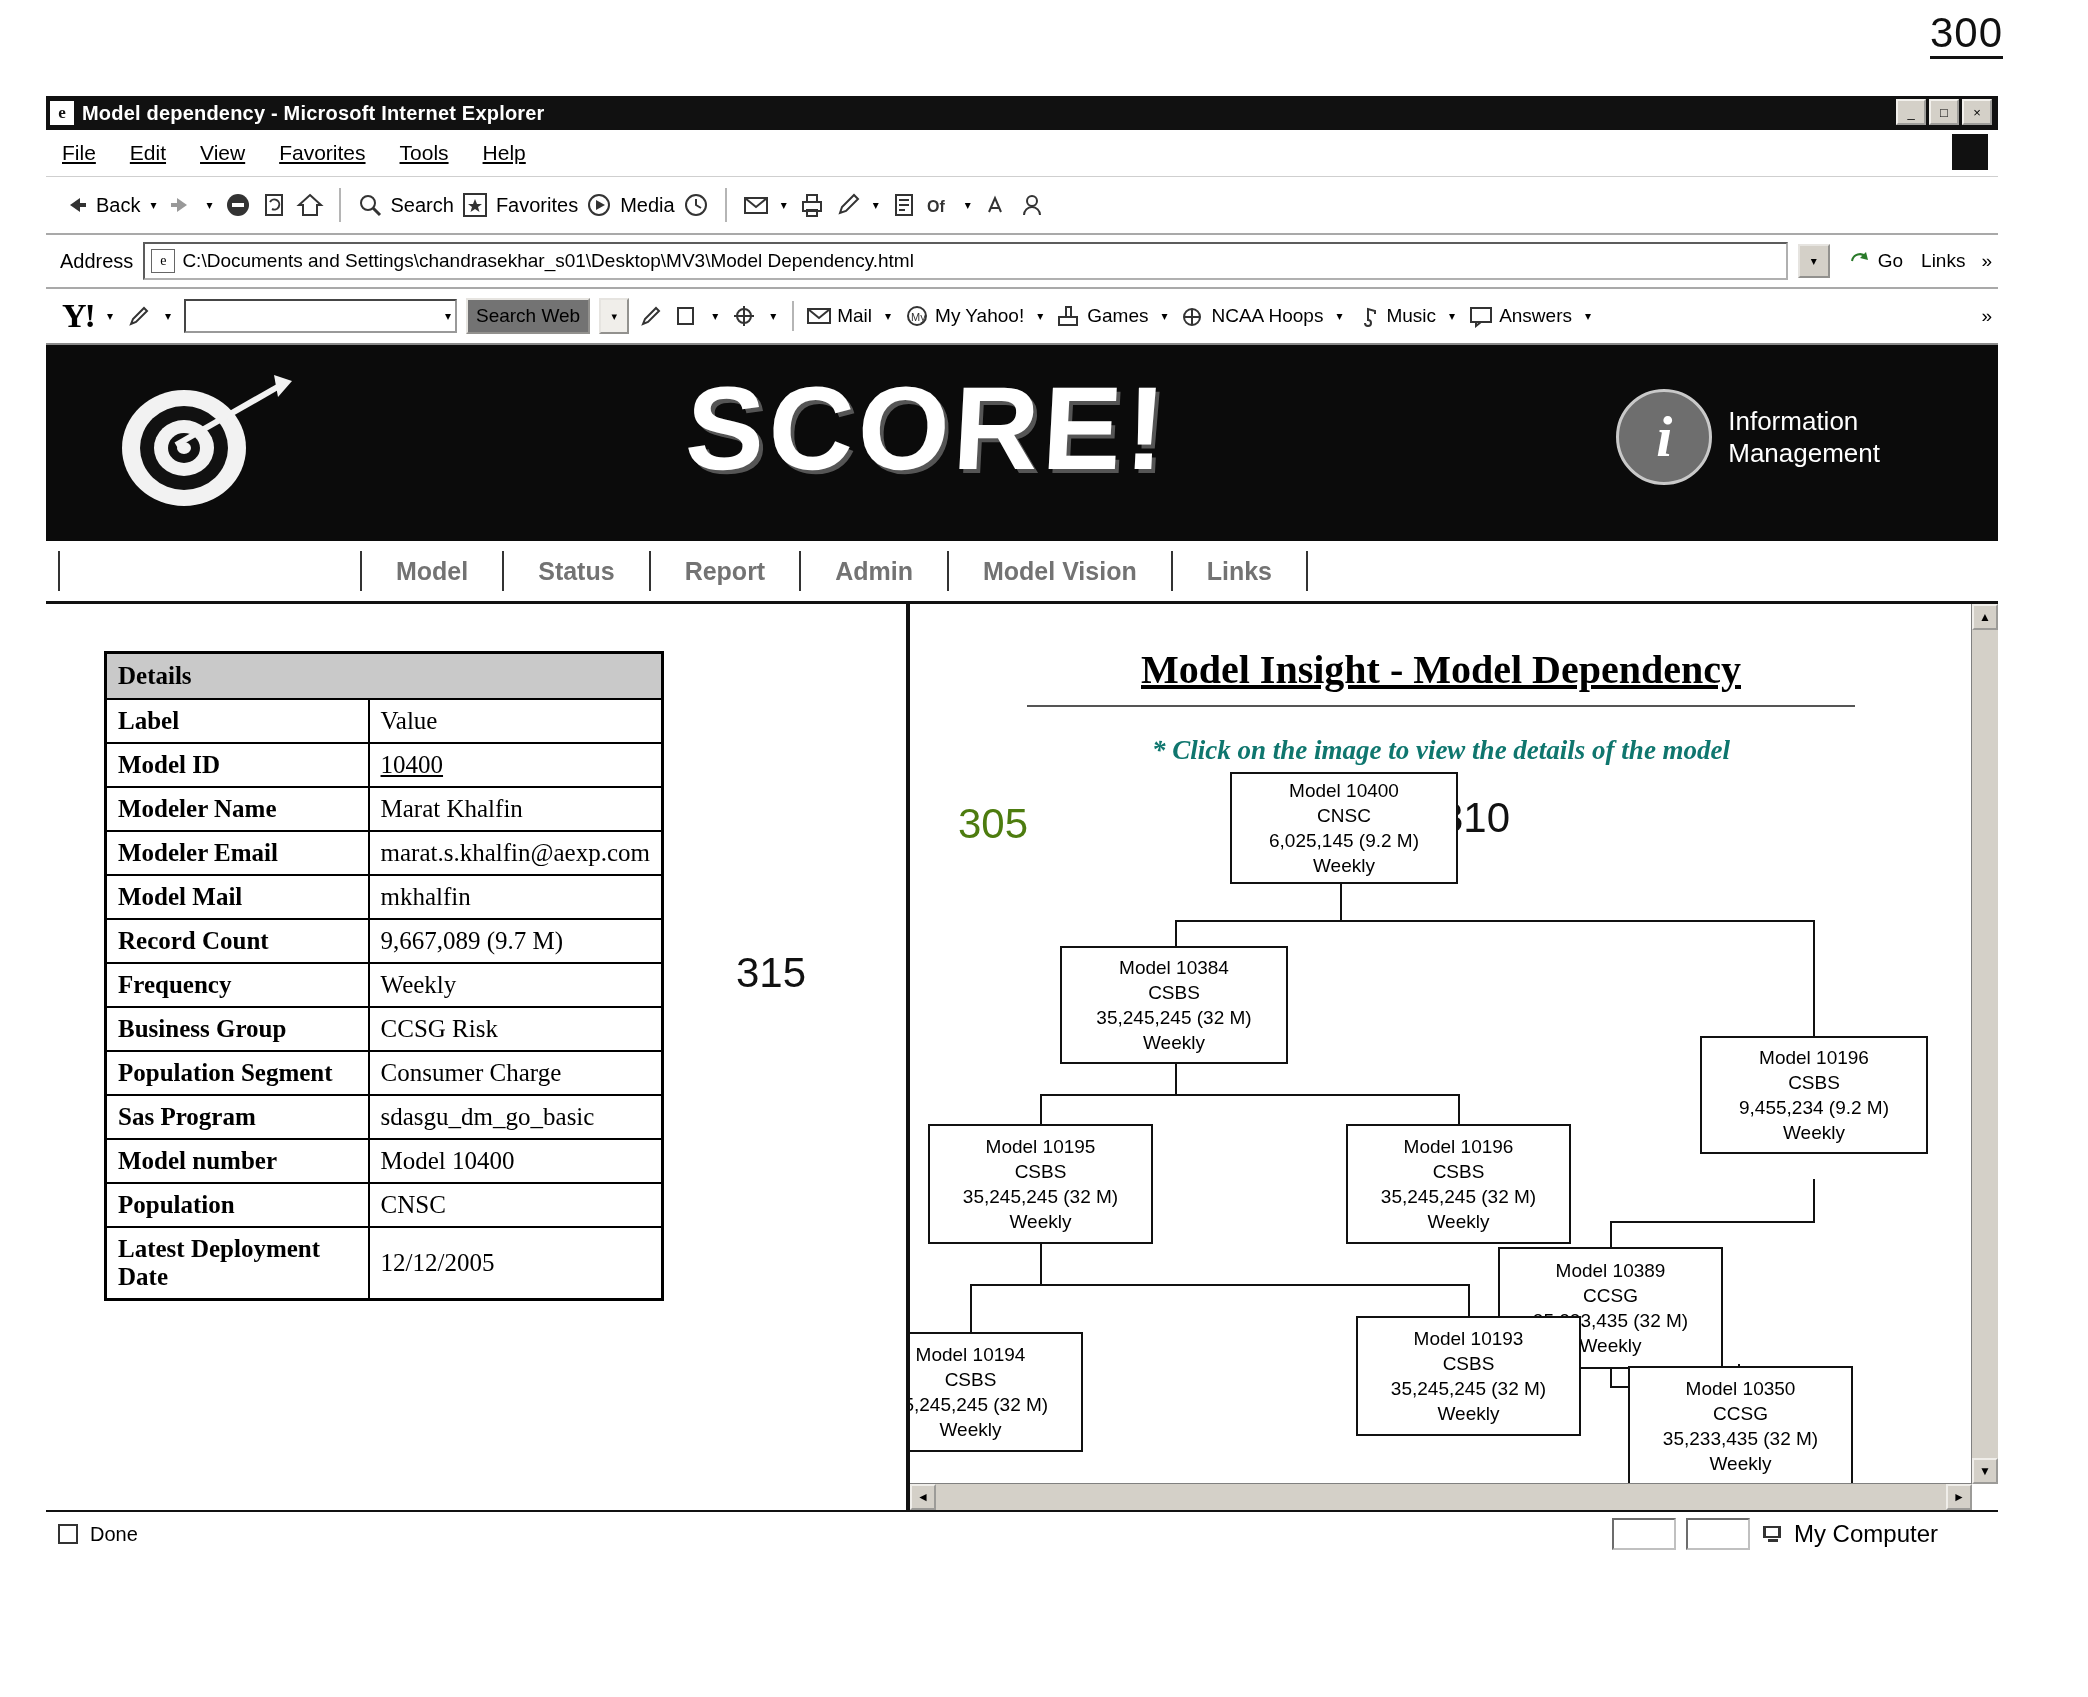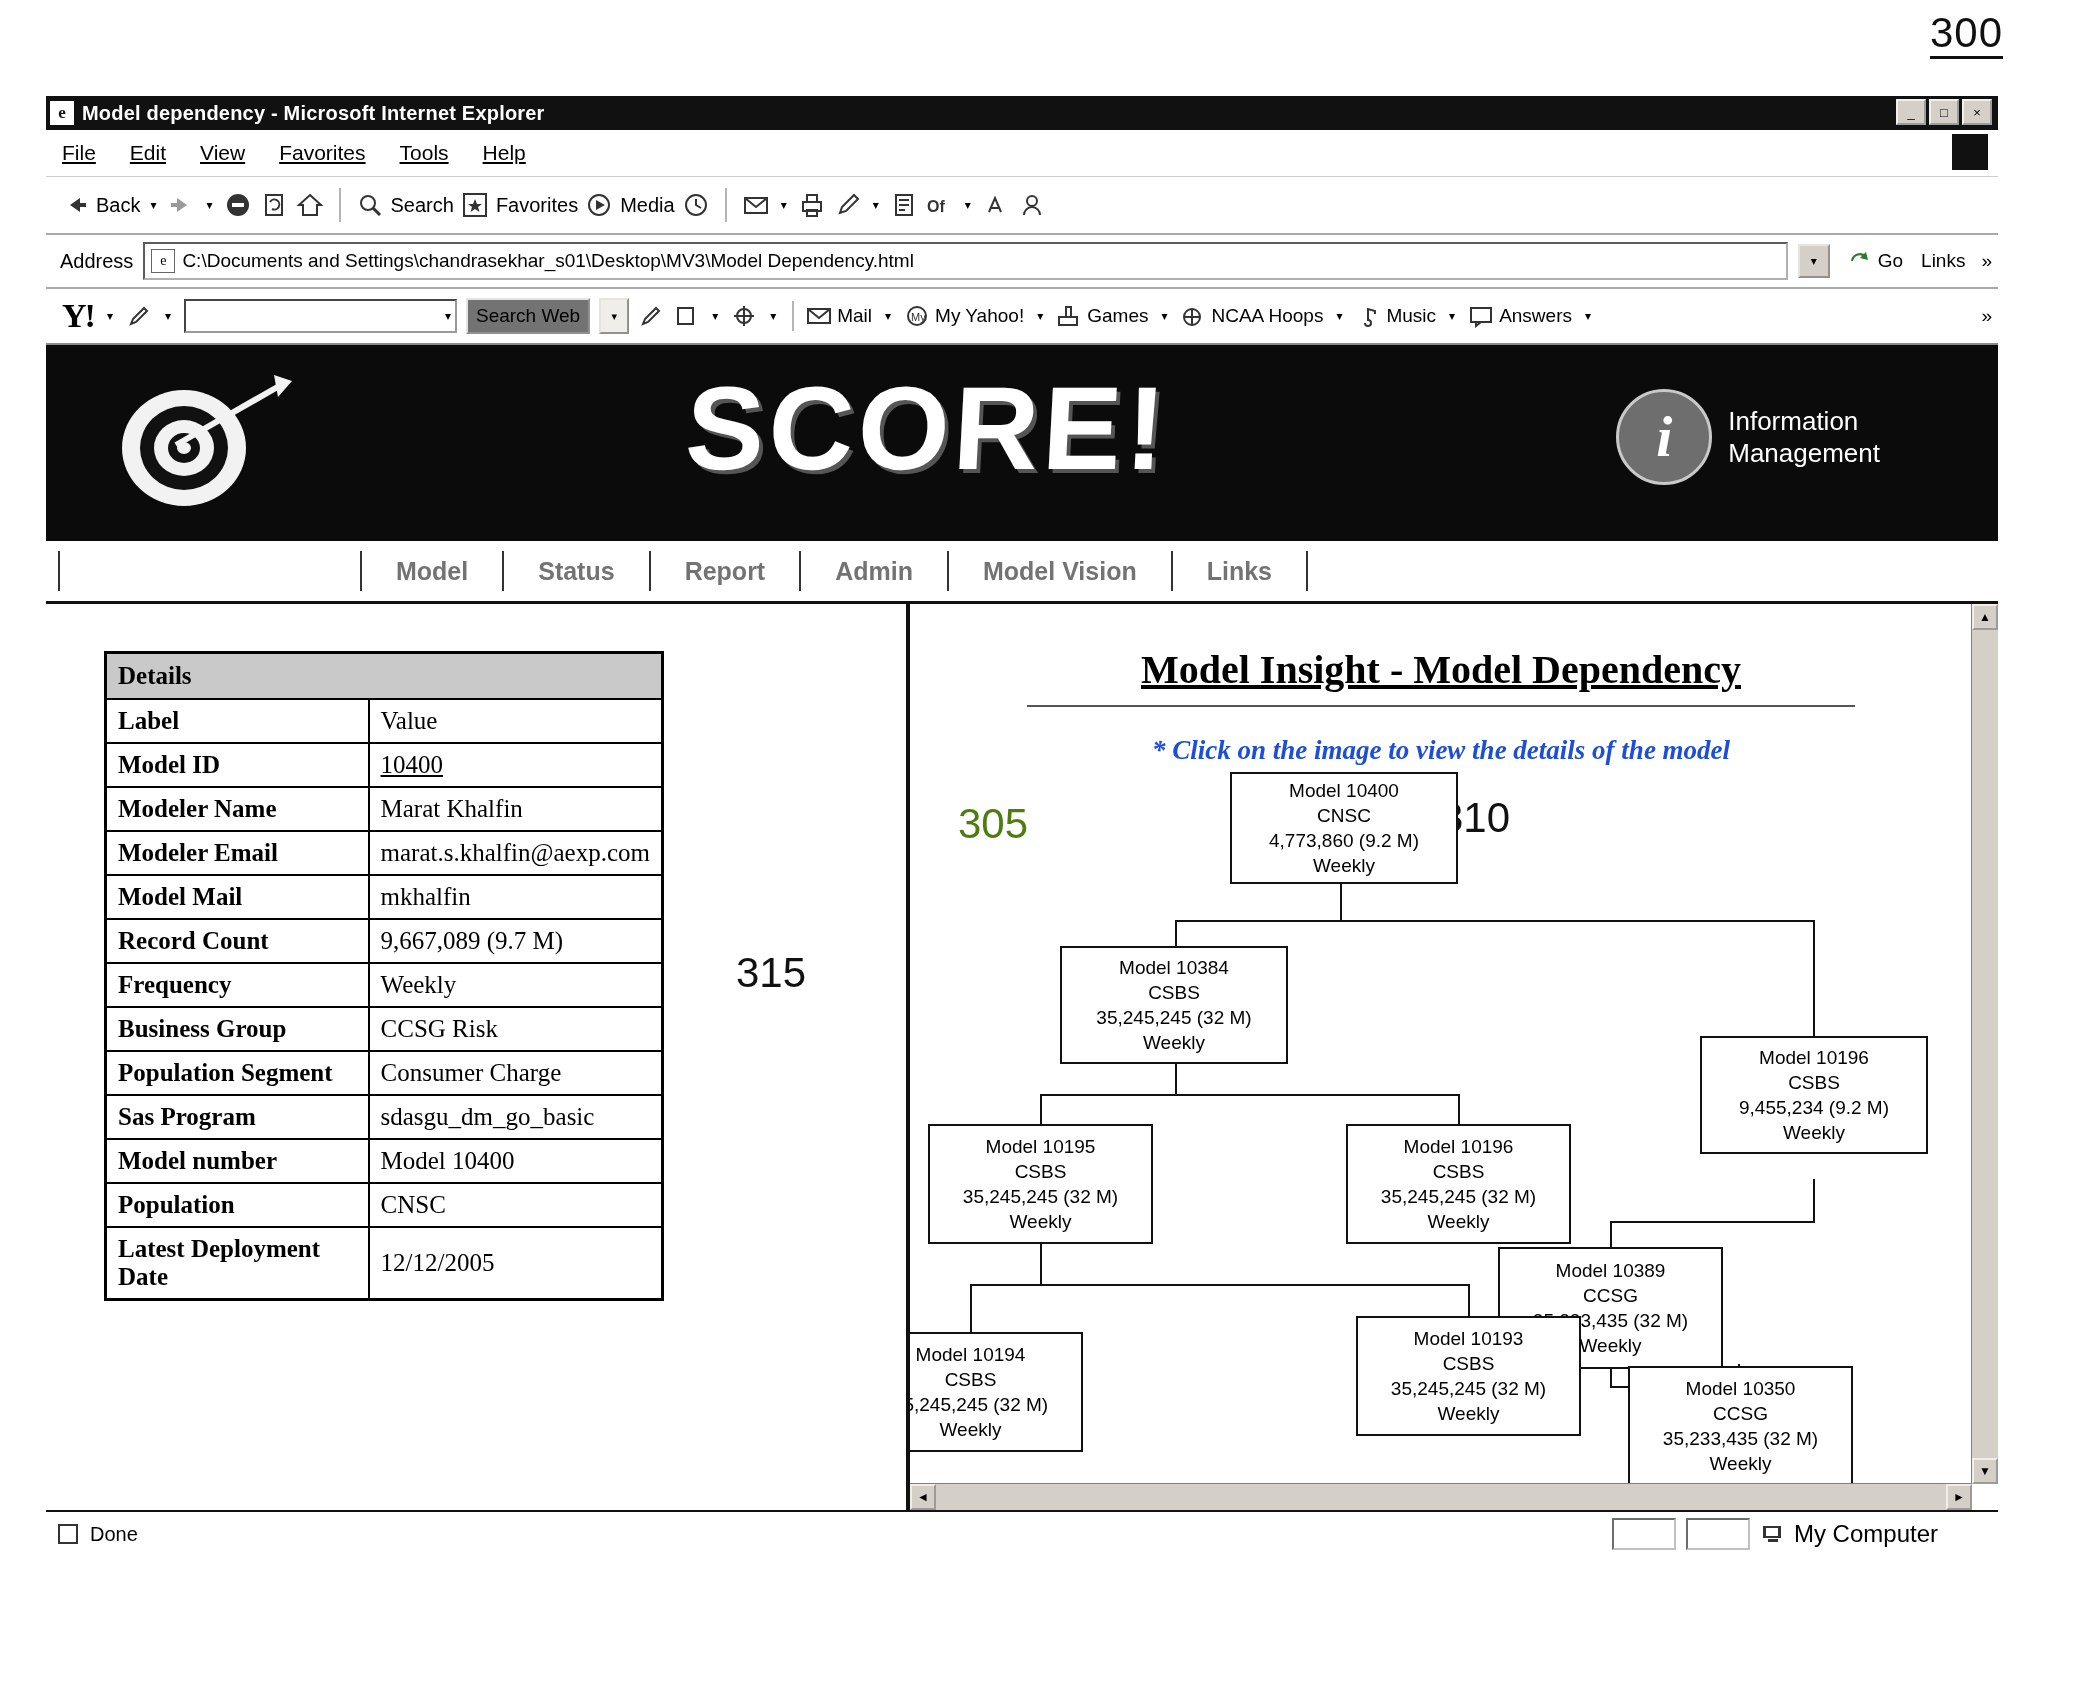--- a/index.html
+++ b/index.html
@@ -93,21 +93,21 @@
   .details-table tr.hdr td{background:#c9c9c9;font-weight:bold;font-size:25px;padding:8px 11px;}
   .details-table td.val a{color:#000;text-decoration:underline;}
   .ref-315{position:absolute;left:690px;top:345px;font-size:42px;font-family:"Liberation Sans",sans-serif;color:#111;}
 
   
   .diagram-area{position:absolute;left:0;top:0;right:26px;bottom:26px;overflow:hidden;background:#fff;}
   .diag-title{text-align:center;font-family:"Liberation Serif",serif;font-weight:bold;font-size:40px;
               margin-top:42px;text-decoration:underline;color:#000;}
   .diag-rule{width:78%;margin:12px auto 0;border-bottom:2px solid #555;}
   .diag-note{text-align:center;font-family:"Liberation Serif",serif;font-style:italic;font-weight:bold;
-             font-size:27px;margin-top:28px;color:#1d4ed8;}
+             font-size:27px;margin-top:28px;color:#0f766e;}
   .ref-305{position:absolute;left:48px;top:196px;font-size:42px;font-family:"Liberation Sans",sans-serif;color:#4d7c0f;}
   .ref-310{position:absolute;left:530px;top:190px;font-size:42px;font-family:"Liberation Sans",sans-serif;color:#111;}
 
   .node{position:absolute;border:2px solid #111;background:#fff;text-align:center;
         font-family:"Liberation Sans",sans-serif;font-size:19px;line-height:1.32;color:#000;
         display:flex;flex-direction:column;justify-content:center;padding:4px 2px;box-sizing:border-box;}
   .node .nm{white-space:nowrap;}
 
   .edge{position:absolute;background:#111;}
 
@@ -499,21 +499,21 @@
         <div class="edge" style="left:60px;top:680px;width:500px;height:2px;"></div>
         <div class="edge" style="left:60px;top:680px;width:2px;height:48px;"></div>
         <div class="edge" style="left:558px;top:680px;width:2px;height:32px;"></div>
         <div class="edge" style="left:700px;top:750px;width:2px;height:32px;"></div>
         <div class="edge" style="left:700px;top:782px;width:130px;height:2px;"></div>
         <div class="edge" style="left:828px;top:760px;width:2px;height:24px;"></div>
 
         <div class="node" style="left:320px;top:168px;width:228px;height:112px;">
           <span class="nm">Model 10400</span>
           <span class="nm">CNSC</span>
-          <span class="nm">4,773,860 (9.2 M)</span>
+          <span class="nm">6,025,145 (9.2 M)</span>
           <span class="nm">Weekly</span>
         </div>
 
         <div class="node" style="left:150px;top:342px;width:228px;height:118px;">
           <span class="nm">Model 10384</span>
           <span class="nm">CSBS</span>
           <span class="nm">35,245,245 (32 M)</span>
           <span class="nm">Weekly</span>
         </div>
 

